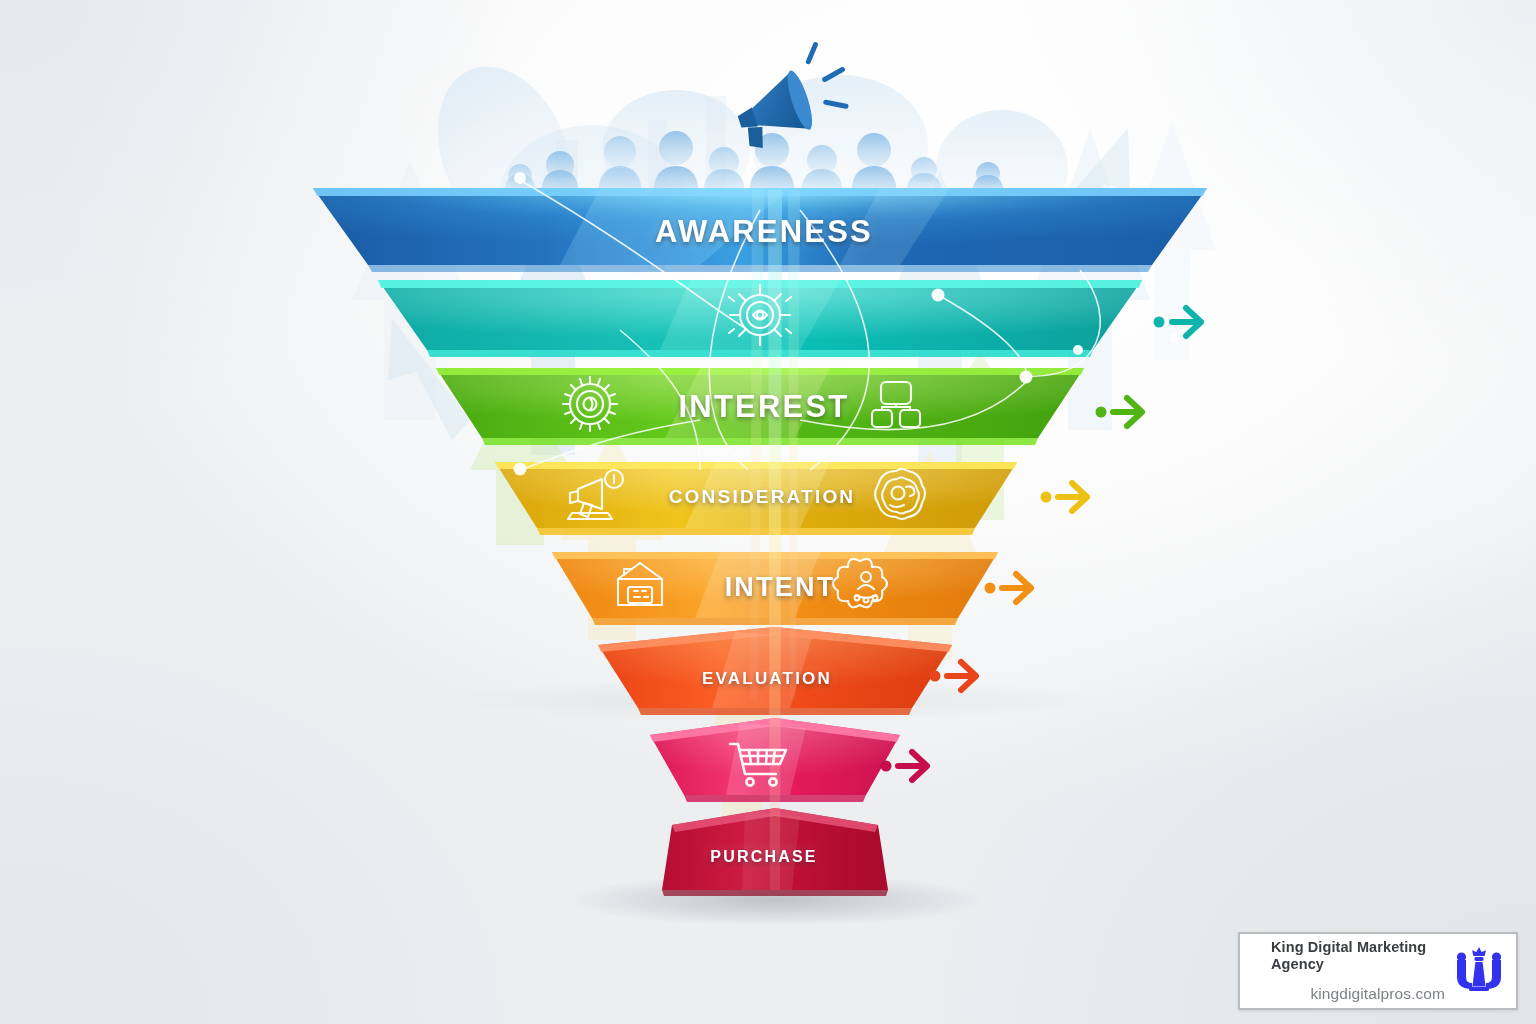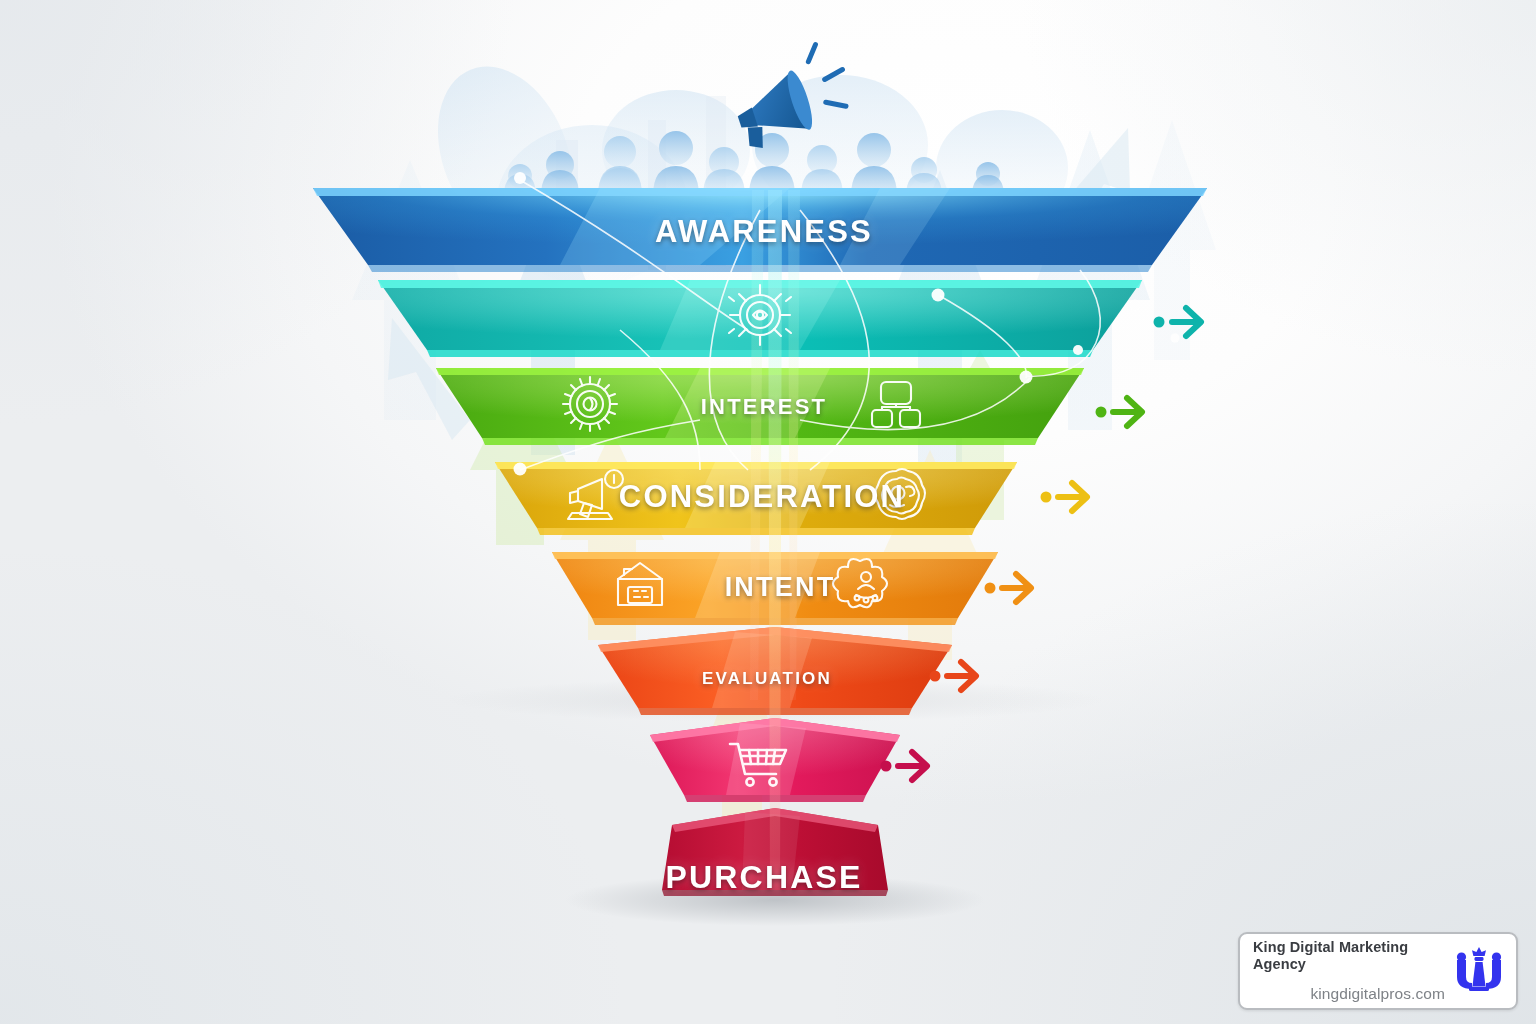--- a/index.html
+++ b/index.html
@@ -37,23 +37,23 @@
   .band-label{
     position:absolute;color:#ffffff;font-weight:bold;
     letter-spacing:2.2px;white-space:nowrap;
     text-shadow:0 2px 5px rgba(0,0,0,.42), 0 0 14px rgba(255,255,255,.28);
     transform:translate(-50%,-50%);
   }
 
   
   #badge{
     position:absolute;left:1238px;top:932px;width:280px;height:78px;
-    background:#ffffff;border:2px solid #b9bcc0;border-radius:9px;
+    background:#ffffff;border:2px solid #b9bcc0;border-radius:1px;
     display:flex;align-items:center;justify-content:flex-end;
-    padding:0 12px 0 13px;box-sizing:border-box;z-index:9;
+    padding:0 12px 0 31px;box-sizing:border-box;z-index:9;
     box-shadow:0 1px 3px rgba(0,0,0,.10);
   }
   #badge .txt{display:flex;flex-direction:column;align-items:flex-end;line-height:1.2;}
   #badge .t1{font-size:14.5px;font-weight:bold;color:#3a3d42;letter-spacing:.1px;}
   #badge .t2{font-size:15.5px;color:#7e8287;margin-top:11px;letter-spacing:.1px;}
   #badge .logo{margin-left:9px;flex:0 0 auto;}
 </style>
 </head>
 <body>
 
@@ -513,25 +513,25 @@
       <g stroke="#c50f4d" stroke-width="6">
         <circle cx="886" cy="766" r="5.5" fill="#c50f4d" stroke="none"></circle>
         <line x1="898" y1="766" x2="926" y2="766"></line>
         <path d="M912 752 L927 766 L912 780"></path>
       </g>
     </g>
   </svg>
 
   <div class="labels">
     <div class="band-label" style="left:760px;top:232px;font-size:31px;">AWARENESS</div>
-    <div class="band-label" style="left:760px;top:407px;font-size:22px;">INTEREST</div>
-    <div class="band-label" style="left:758px;top:497px;font-size:31px;">CONSIDERATION</div>
+    <div class="band-label" style="left:760px;top:407px;font-size:31px;">INTEREST</div>
+    <div class="band-label" style="left:758px;top:497px;font-size:19px;">CONSIDERATION</div>
     <div class="band-label" style="left:757px;top:587px;font-size:27px;margin-left:19px;">INTENT</div>
     <div class="band-label" style="left:763px;top:679px;font-size:17px;">EVALUATION</div>
-    <div class="band-label" style="left:760px;top:857px;font-size:32px;margin-top:20px;">PURCHASE</div>
+    <div class="band-label" style="left:760px;top:857px;font-size:16px;">PURCHASE</div>
   </div>
 
   <div id="badge">
     <div class="txt">
       <div class="t1">King Digital Marketing Agency</div>
       <div class="t2">kingdigitalpros.com</div>
     </div>
     <div class="logo">
       <svg width="50" height="46" viewBox="0 0 50 46">
         <g fill="#3333ee">

